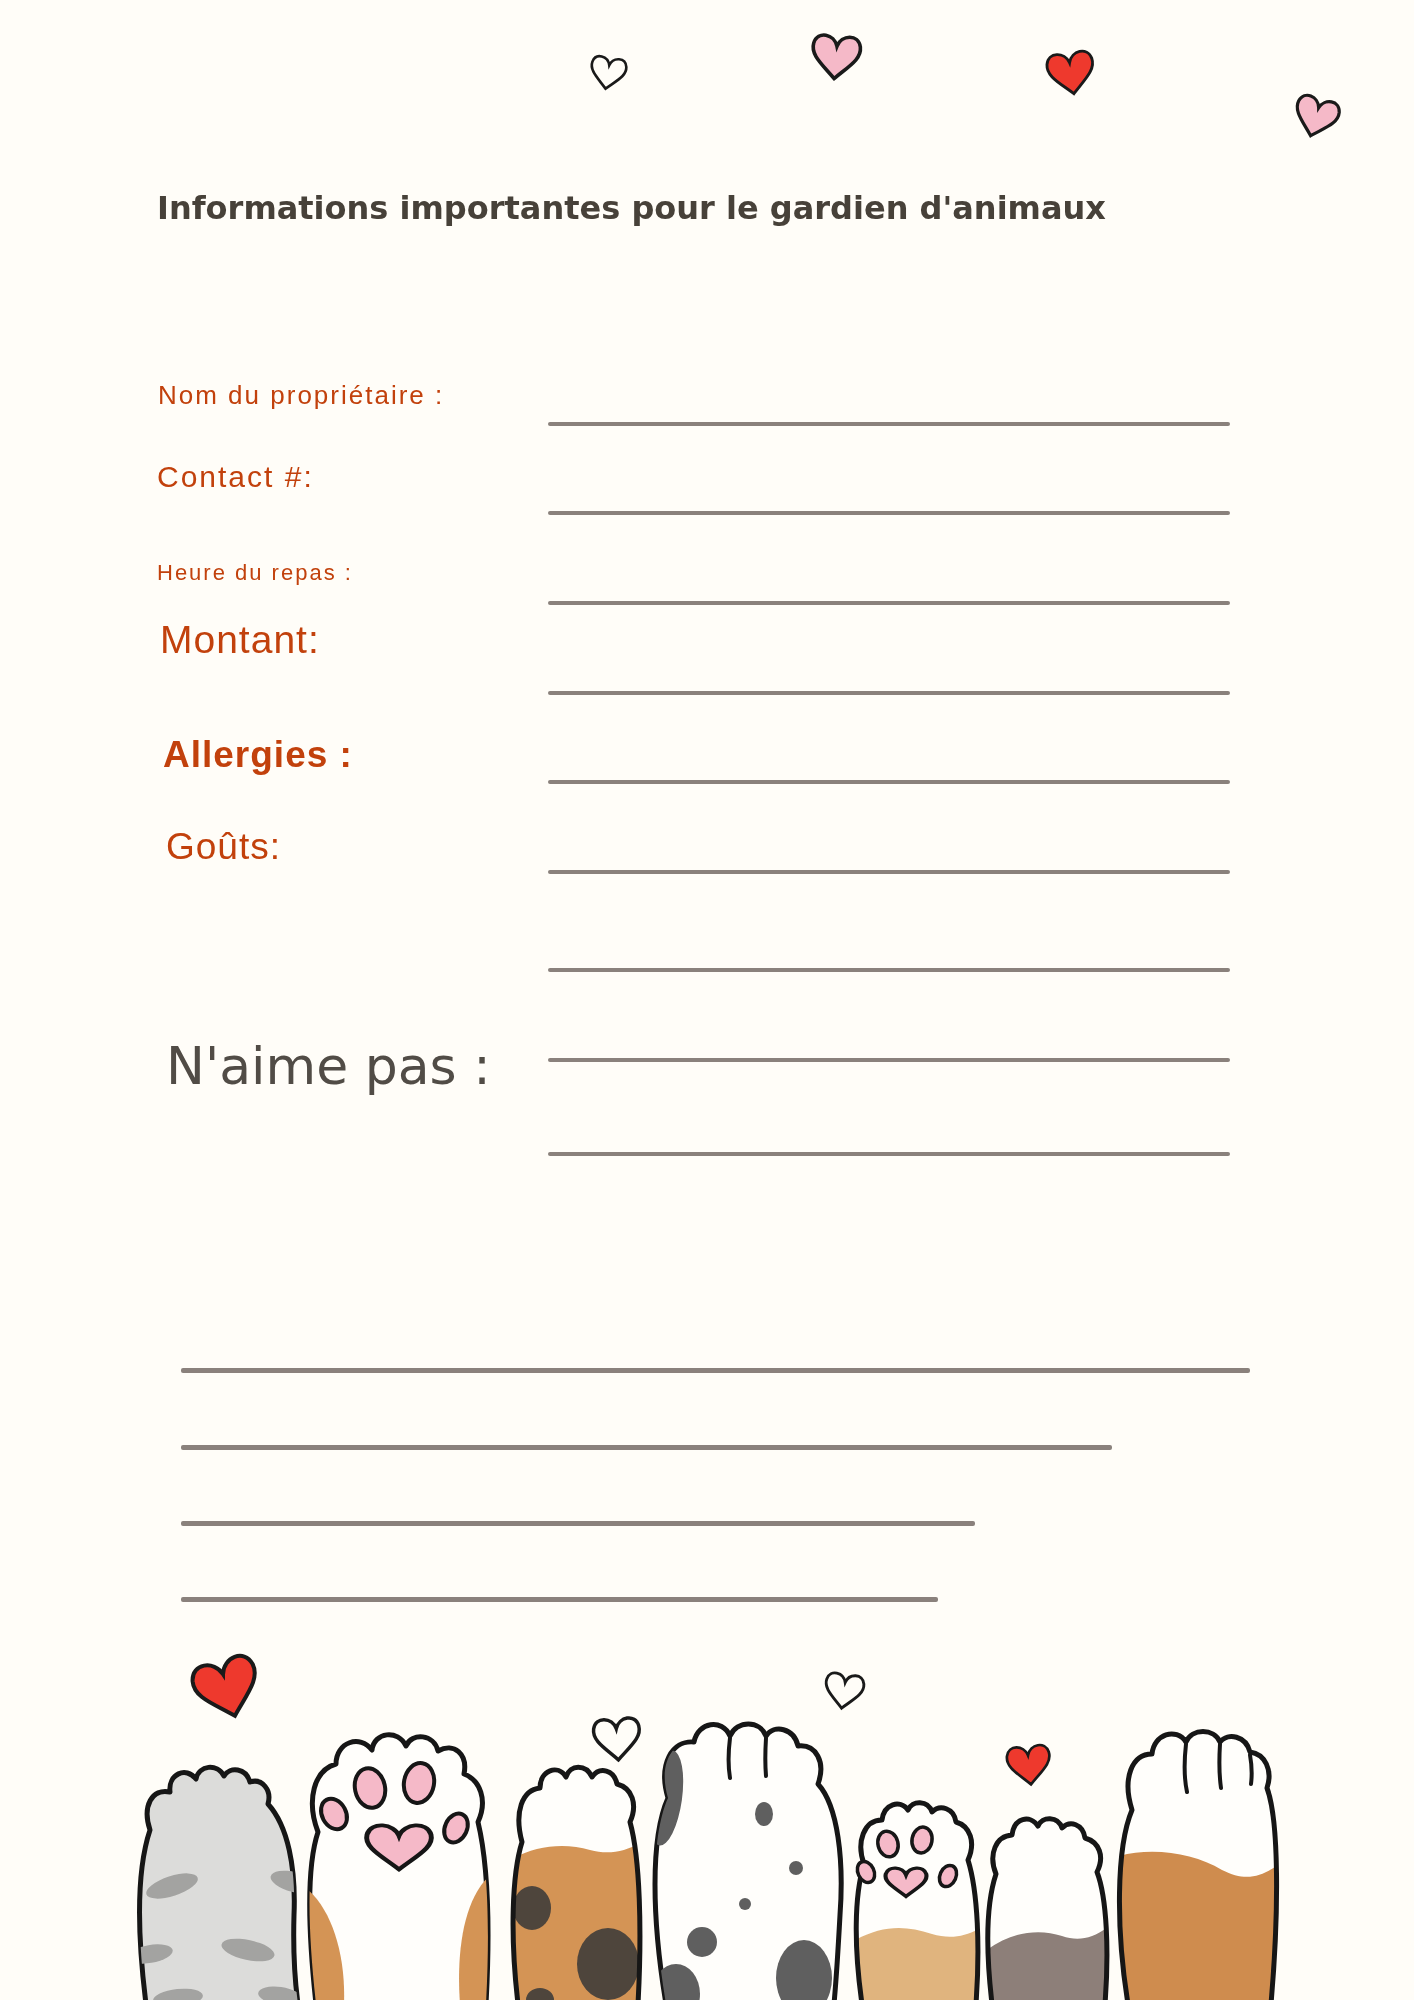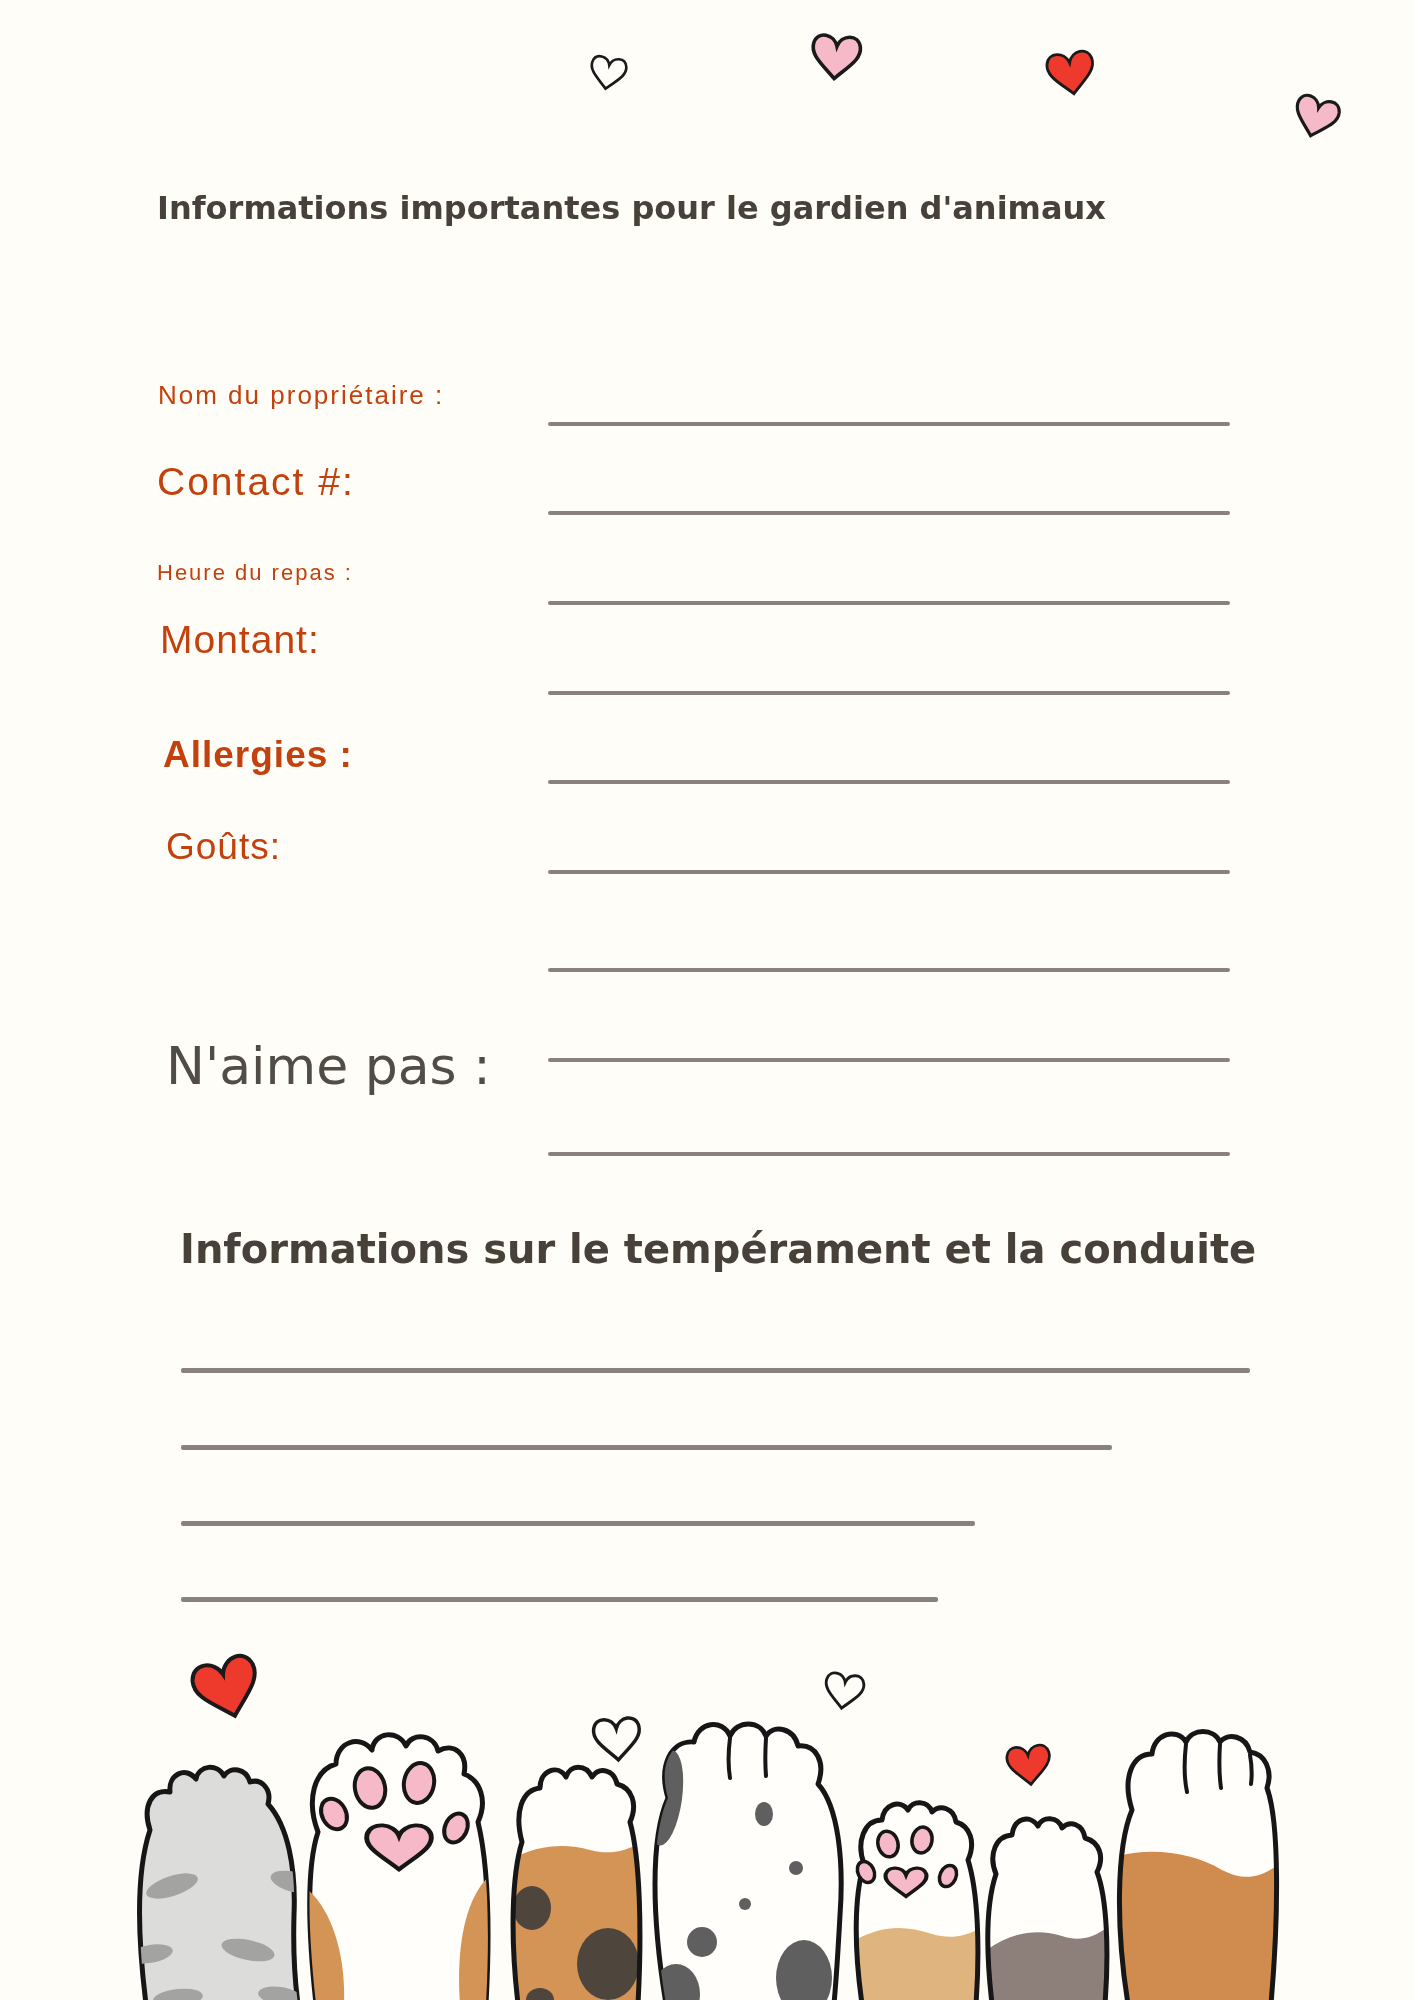--- a/index.html
+++ b/index.html
@@ -22,21 +22,21 @@
   }
   #title1{left:157px;top:189px;font-size:32px;}
   #title2{left:180px;top:1226px;font-size:40px;}
   .lbl{
     position:absolute;
     color:#c2410c;
     white-space:nowrap;
     font-family:"Liberation Sans", sans-serif;
   }
   #lbl-0{left:158px;top:380px;font-size:26px;letter-spacing:2px;}
-  #lbl-1{left:157px;top:460px;font-size:39px;letter-spacing:2px;}
+  #lbl-1{left:157px;top:460px;font-size:30px;letter-spacing:2px;}
   #lbl-2{left:157px;top:560px;font-size:22px;letter-spacing:2px;}
   #lbl-3{left:160px;top:618px;font-size:39px;letter-spacing:1px;}
   #lbl-4{left:163px;top:734px;font-size:37px;letter-spacing:1px;font-weight:bold;}
   #lbl-5{left:166px;top:826px;font-size:37px;letter-spacing:1px;}
   #lbl-6{left:166px;top:1036px;font-size:52px;letter-spacing:0px;
          font-family:"DejaVu Sans", sans-serif;color:#514c46;}
   .wline{
     position:absolute;
     height:4px;
     background:#8a817c;
@@ -83,21 +83,20 @@
   <div class="wline s1" style="top:422px"></div>
   <div class="wline s1" style="top:511px"></div>
   <div class="wline s1" style="top:601px"></div>
   <div class="wline s1" style="top:691px"></div>
   <div class="wline s1" style="top:780px"></div>
   <div class="wline s1" style="top:870px"></div>
   <div class="wline s1" style="top:968px"></div>
   <div class="wline s1" style="top:1058px"></div>
   <div class="wline s1" style="top:1152px"></div>
 
-  <div id="title2" class="title">Informations sur le tempérament et la conduite</div>
   <div class="wline" style="left:181px;top:1368px;width:1069px;height:5px"></div>
   <div class="wline" style="left:181px;top:1445px;width:931px;height:5px"></div>
   <div class="wline" style="left:181px;top:1521px;width:794px;height:5px"></div>
   <div class="wline" style="left:181px;top:1597px;width:757px;height:5px"></div>
 
   <svg class="heart" viewBox="0 0 100 100" style="left:182px;top:1648px;width:90px;height:80px;transform:rotate(-16deg)">
       <use href="#heartP" fill="#ee392d" stroke="#1a1a1a" stroke-width="5"></use>
     </svg>
   <svg class="heart" viewBox="0 0 100 100" style="left:585px;top:1710px;width:64px;height:58px;transform:rotate(-4deg)">
       <use href="#heartP" fill="#fffdf8" stroke="#1a1a1a" stroke-width="6"></use>

